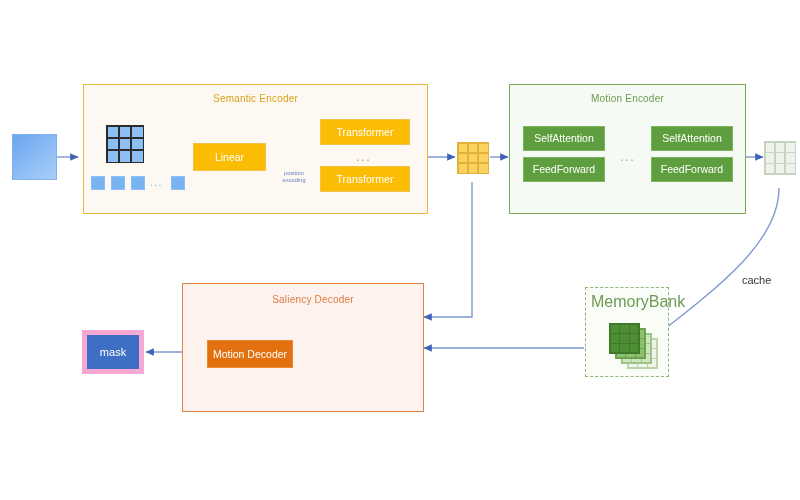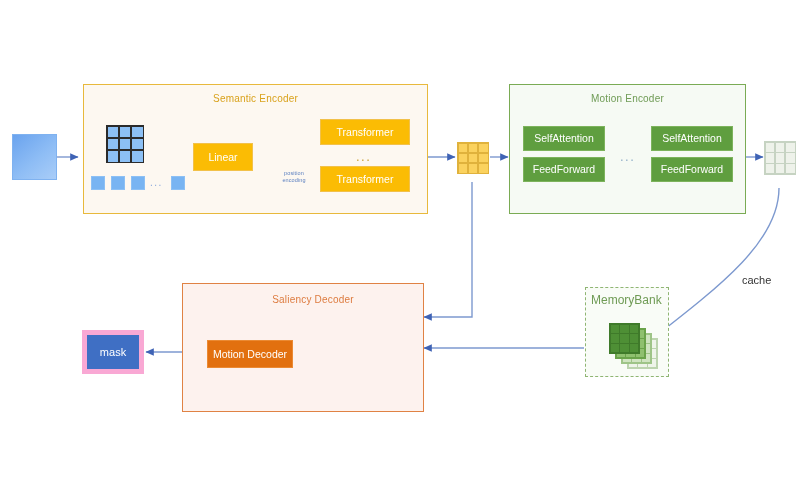--- a/index.html
+++ b/index.html
@@ -212,21 +212,21 @@
       <i></i>
       <i></i>
   </div>
 
   <div class="abs patchsq" style="left:91px; top:176px; width:14px; height:14px;"></div>
   <div class="abs patchsq" style="left:111px; top:176px; width:14px; height:14px;"></div>
   <div class="abs patchsq" style="left:131px; top:176px; width:14px; height:14px;"></div>
   <div class="dots dots-blue" style="left:150px; top:178px; font-size:10px;">...</div>
   <div class="abs patchsq" style="left:171px; top:176px; width:14px; height:14px;"></div>
 
-  <div class="abs box box-amber" style="left:193px; top:143px; width:60px; height:28px;">Linear</div>
+  <div class="abs box box-amber" style="left:193px; top:143px; width:73px; height:28px;">Linear</div>
 
   <div class="lbl lbl-pe" style="left:274px; top:170px; width:40px;">
     <span>position</span><br>
     <span>encoding</span>
   </div>
 
   <div class="abs box box-amber" style="left:320px; top:119px; width:90px; height:26px;">Transformer</div>
   <div class="dots dots-amber" style="left:356px; top:150px;">...</div>
   <div class="abs box box-amber" style="left:320px; top:166px; width:90px; height:26px;">Transformer</div>
 
@@ -271,21 +271,21 @@
   <div class="abs panel panel-saliency" style="left:182px; top:283px; width:242px; height:129px;">
     <div class="panel-title" style="top:10px;padding-left:20px;">Saliency Decoder</div>
   </div>
 
   <div class="abs box box-orange" style="left:207px; top:340px; width:86px; height:28px;">Motion Decoder</div>
 
   <div class="abs box box-bluefill" style="left:82px; top:330px; width:62px; height:44px;">mask</div>
 
   <div class="abs mb-dashed" style="left:585px; top:287px; width:84px; height:90px;">
   </div>
-  <div class="lbl" style="left:591px; top:293px; font-size:12px; color:#6f9b55;">MemoryBank</div>
+  <div class="lbl" style="left:591px; top:293px; font-size:16px; color:#6f9b55;">MemoryBank</div>
 
   <div class="mb-layer mb-l1" style="left:627px; top:338px; width:28px; height:28px;">
     <i></i>
       <i></i>
       <i></i>
       <i></i>
       <i></i>
       <i></i>
       <i></i>
       <i></i>

